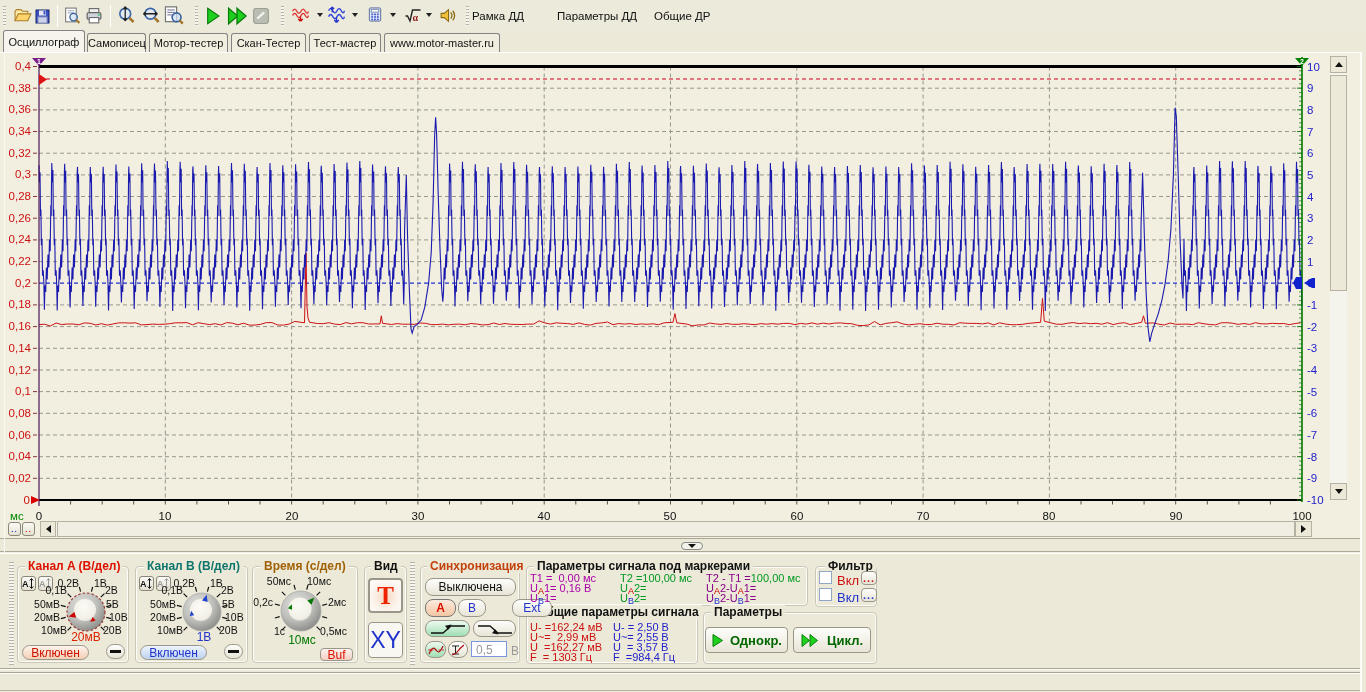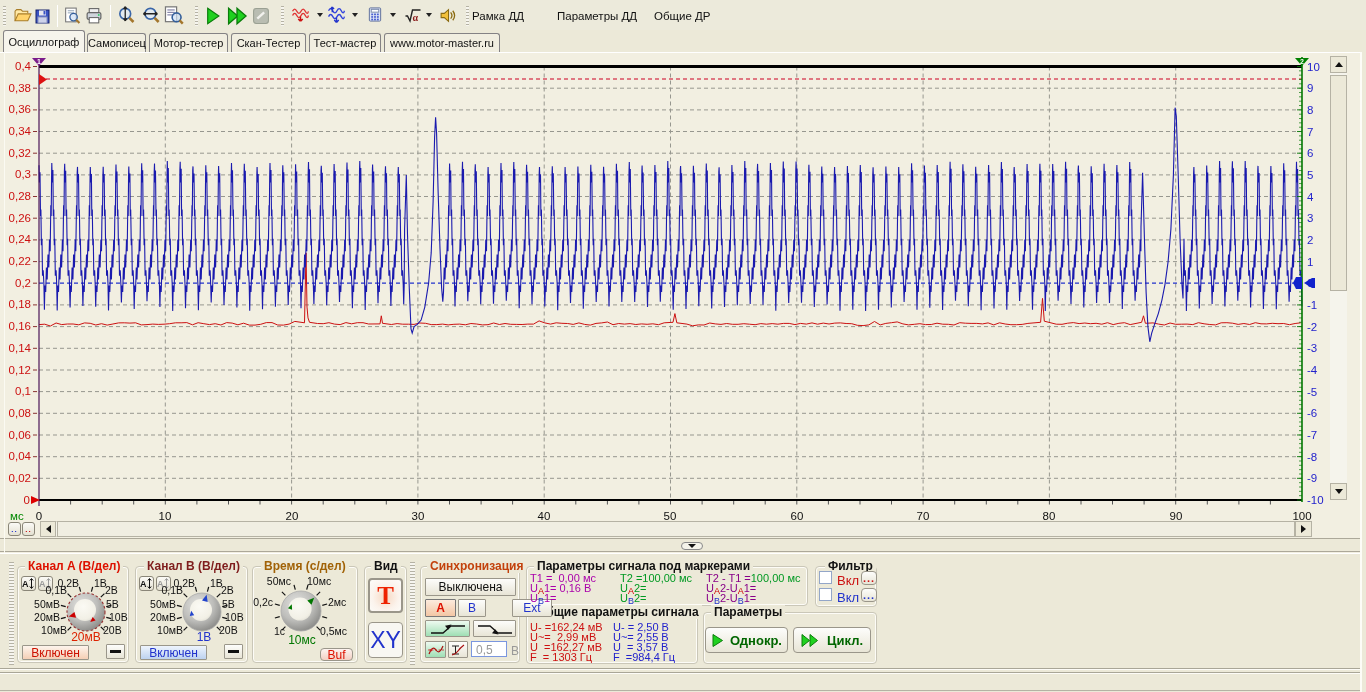--- a/index.html
+++ b/index.html
@@ -12,21 +12,21 @@
 .rl {font:11.5px "Liberation Sans",sans-serif;fill:#cc1111}
 .bl {font:11.5px "Liberation Sans",sans-serif;fill:#2222cc}
 .xl {font:11.5px "Liberation Sans",sans-serif;fill:#111}
 .ml {font:11.5px "Liberation Sans",sans-serif;fill:#008800}
 #hsb {position:absolute;left:0;top:519px;width:1366px;height:18px}
 #divider {position:absolute;left:0;top:538px;width:1366px;height:14px;background:#ece9d8;border-top:1px solid #aca899;border-bottom:1px solid #aca899}
 #panel {position:absolute;left:0;top:553px;width:1366px;height:115px;background:#ece9d8;border-top:1px solid #fff}
 #statusbar {position:absolute;left:0;top:674px;width:1366px;height:18px;background:#ece9d8}
 .grp {position:absolute;border:1px solid #cac7b8;border-radius:4px;box-shadow:inset 0 0 0 1px #fdfcf7}
 .gtt {position:absolute;font:bold 12px "Liberation Sans",sans-serif;background:#ece9d8;padding:0 3px;white-space:nowrap}
-.btn {position:absolute;display:flex;align-items:center;justify-content:center;background:linear-gradient(180deg,#fdfdfb,#e8e5d6);border:1px solid #9a968a;border-radius:1px;font:12px "Liberation Sans",sans-serif;color:#111}
+.btn {position:absolute;display:flex;align-items:center;justify-content:center;background:linear-gradient(180deg,#fdfdfb,#e8e5d6);border:1px solid #9a968a;border-radius:8px;font:12px "Liberation Sans",sans-serif;color:#111}
 .sbtn {position:absolute;display:flex;align-items:center;justify-content:center;background:linear-gradient(180deg,#fbfaf6,#e4e1d2);border:1px solid #8a8678;border-radius:3px}
 .onA {background:linear-gradient(180deg,#fdf4ec,#f5cfb5);color:#cc1100;font-size:12px}
 .onB {background:linear-gradient(180deg,#eef4fd,#bdd2ef);color:#2233cc;font-size:12px}
 .dash span {display:block;width:11px;height:3px;background:#111}
 .buf {background:linear-gradient(180deg,#fdf4f0,#f3cfc2);color:#dd1100;font-size:12px;border-radius:4px}
 .vidT {font:bold 25px "Liberation Serif",serif;color:#ee2200;background:radial-gradient(circle at 50% 55%,#f7d8c2 0%,#fbf3ec 55%,#fdfdfa 100%);border:2px solid #9a968a;border-radius:4px}
 .vidXY {font:23px "Liberation Sans",sans-serif;color:#2233cc;background:#f8f7f2;border-radius:4px}
 .off {font-size:12px}
 .sA {background:linear-gradient(180deg,#fcebdd,#f3c6a4);color:#dd1100;font-weight:bold;border-color:#777}
 .sB {color:#2233cc}
@@ -433,21 +433,21 @@
 <div style="position:absolute;left:0;top:19px;width:17px;height:216px;background:#ece9d8;border:1px solid #b5b2a4"></div>
 <div style="position:absolute;left:0;top:427px;width:17px;height:17px;background:#ece9d8;border:1px solid #b5b2a4;display:flex;align-items:center;justify-content:center">
       <span style="width:0;height:0;border-left:4px solid transparent;border-right:4px solid transparent;border-top:5px solid #111"></span>
     </div>
 </div>
 <div id="panel"></div>
 <div style="position:absolute;left:9px;top:562px;width:5px;height:103px;background:repeating-linear-gradient(180deg,#b5b2a4 0,#b5b2a4 1px,#f6f5ef 1px,#f6f5ef 3px)"></div>
 <div class="grp" style="left:17px;top:566px;width:112px;height:97px"></div>
 <div class="gtt" style="left:25px;top:559px;color:#dd1100">Канал A (В/дел)</div>
 <div class="grp" style="left:135px;top:566px;width:113px;height:97px"></div>
-<div class="gtt" style="left:144px;top:559px;color:#7f1d1d">Канал B (В/дел)</div>
+<div class="gtt" style="left:144px;top:559px;color:#0f766e">Канал B (В/дел)</div>
 <div class="grp" style="left:252px;top:566px;width:106px;height:97px"></div>
 <div class="gtt" style="left:261px;top:559px;color:#a16207">Время (с/дел)</div>
 <div class="grp" style="left:364px;top:566px;width:43px;height:97px"></div>
 <div class="gtt" style="left:371px;top:559px;color:#111">Вид</div>
 <div style="position:absolute;left:410px;top:562px;width:5px;height:103px;background:repeating-linear-gradient(180deg,#b5b2a4 0,#b5b2a4 1px,#f6f5ef 1px,#f6f5ef 3px)"></div>
 <div class="grp" style="left:420px;top:566px;width:100px;height:97px"></div>
 <div class="gtt" style="left:427px;top:559px;color:#c2410c">Синхронизация</div>
 <div class="grp" style="left:526px;top:566px;width:282px;height:40px"></div>
 <div class="gtt" style="left:534px;top:559px;color:#111">Параметры сигнала под маркерами</div>
 <div class="grp" style="left:526px;top:612px;width:172px;height:52px"></div>

